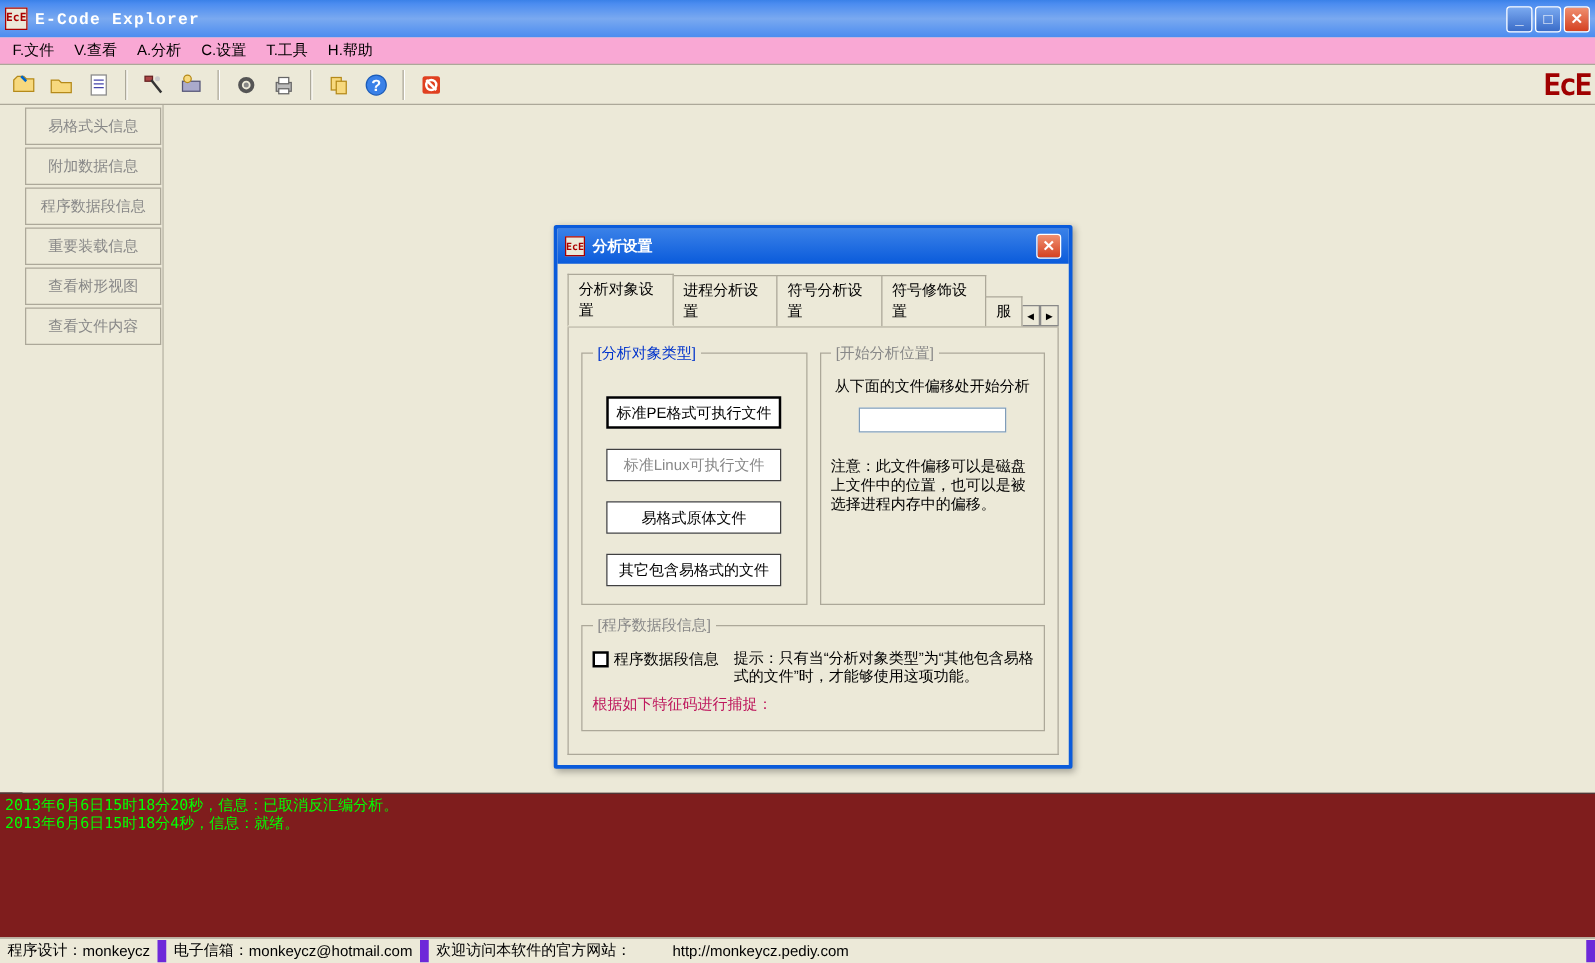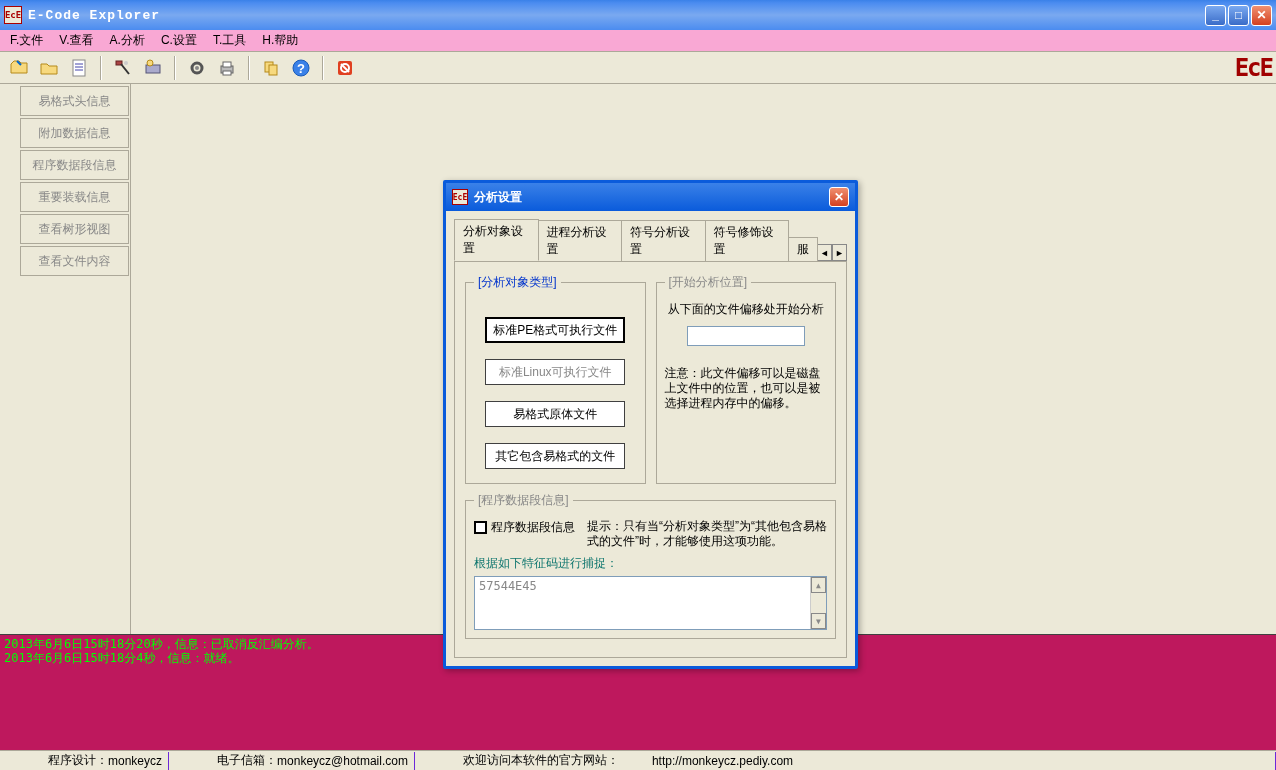--- a/index.html
+++ b/index.html
@@ -24,25 +24,25 @@
 .tsep { width: 2px; height: 24px; border-left: 1px solid #aca899; border-right:1px solid #fff; margin: 0 4px; }
 .logo-right { position:absolute; right:4px; top:2px; font-family:monospace; font-size:24px; font-weight:bold; color:#a00000; letter-spacing:-2px;}
 
 
 .mainwrap { display: flex; height: calc(770px - 30px - 22px - 32px - 116px - 20px); margin-left: 18px; }
 .sidebar { width: 113px; background: #ece9d8; border-right: 1px solid #aca899; padding:2px; }
 .sidebtn { width: 109px; height: 30px; background: #ece9d8; border: 1px solid #aca899; margin-bottom: 2px; display:flex; align-items:center; justify-content:center; color:#888; }
 .content { flex: 1; background: #ece9d8; position: relative; }
 
 
-.console { height: 116px; background: #be185d; color: #00ff00; font-family: "SimSun", monospace; font-size: 12px; padding: 2px 4px; line-height: 14px; overflow:hidden; border-top:1px solid #404040;}
+.console { height: 116px; background: #7f1d1d; color: #00ff00; font-family: "SimSun", monospace; font-size: 12px; padding: 2px 4px; line-height: 14px; overflow:hidden; border-top:1px solid #404040;}
 
 
 .statusbar { height: 20px; background: #ece9d8; border-top: 1px solid #aca899; display: flex; align-items: center; font-size: 12px; }
-.statuscell { padding: 0 6px; border-right: 1px solid #6d28d9; height:18px; display:flex; align-items:center;margin-left:42px;}
+.statuscell { padding: 0 6px; border-right: 7px solid #6d28d9; height:18px; display:flex; align-items:center;}
 .statuscell.wide{ flex:1;gap:33px; }
 
 
 .dialog { position: absolute; left: 443px; top: 180px; width: 415px; background: #ece9d8; border: 3px solid #0a5bdb; border-radius:2px; box-shadow: 2px 2px 6px rgba(0,0,0,.3); }
 .dlg-title { height: 28px; background: linear-gradient(to bottom,#3a81e8,#0a5bdb); color: #fff; display: flex; align-items: center; padding: 0 6px; font-weight: bold; }
 .dlg-title .dlg-icon { width:16px; height:16px; background:#ece9d8; border:1px solid #a00; margin-right:6px; font-size:8px; color:#a00; display:flex;align-items:center;justify-content:center;font-family:monospace;font-weight:bold;}
 .dlg-title .spacer { flex:1; }
 .dlg-close { width:20px; height:20px; background: linear-gradient(to bottom,#f09070,#d44020); border:1px solid #fff; border-radius:3px; color:#fff; display:flex;align-items:center;justify-content:center; font-weight:bold;}
 .dlg-body { padding: 8px; }
 .tabs { display:flex; border-bottom:1px solid #aca899; position:relative; align-items:flex-end;}
@@ -61,21 +61,21 @@
 .optbtn:disabled { color:#888; }
 .fs-right-label { display:block; text-align:center; margin-bottom:8px;}
 .offset-input { display:block; margin: 0 auto 20px auto; width:118px; height:20px; border:1px solid #7f9db9; background:#fff;}
 .note { font-size:12px; line-height:15px; }
 
 .bottomfs legend { color:#888; }
 .bottomrow1 { display:flex; align-items:flex-start; gap:12px; margin-bottom:6px;}
 .chk { display:flex; align-items:center; gap:4px; }
 .chk .box { width:13px; height:13px; border:2px solid #000; background:#fff; }
 .hint { flex:1; font-size:12px; line-height:15px;}
-.redlabel { color:#0f766e; margin: 4px 0;}
+.redlabel { color:#be185d; margin: 4px 0;}
 .sigbox { width:100%; height:54px; border:1px solid #7f9db9; background:#fff; padding:2px 4px; color:#888; font-family:monospace; font-size:12px; position:relative;}
 .sigbox .vscroll { position:absolute; right:0; top:0; width:16px; height:100%; background:#ece9d8; border-left:1px solid #ccc; display:flex; flex-direction:column; justify-content:space-between;}
 .sigbox .vscroll .arr{ height:16px; border:1px solid #888; display:flex;align-items:center;justify-content:center;font-size:8px;}
 
 .dlg-buttons { display:flex; justify-content:flex-end; gap:12px; padding: 8px 6px 8px 6px;}
 .dlgbtn { width:64px; height:22px; border:1px solid #404040; background:#ece9d8; font-family:inherit; font-size:12px;}
 .dlgbtn.default { border:2px solid #000; box-shadow: inset 0 0 0 1px #88a;}
 
 
 .ico { width:20px; height:20px; }
@@ -256,23 +256,16 @@
       <fieldset class="bottomfs">
         <legend>[程序数据段信息]</legend>
         <div class="bottomrow1">
           <label class="chk">
             <span class="box"></span>
             <span>程序数据段信息</span>
           </label>
           <div class="hint">提示：只有当“分析对象类型”为“其他包含易格式的文件”时，才能够使用这项功能。</div>
         </div>
         <div class="redlabel">根据如下特征码进行捕捉：</div>
-        <div class="sigbox">
-          <span>57544E45</span>
-          <div class="vscroll">
-            <div class="arr">▲</div>
-            <div class="arr">▼</div>
-          </div>
-        </div>
       </fieldset>
     </div>
   </div>
 </div>
 
 </body></html>

